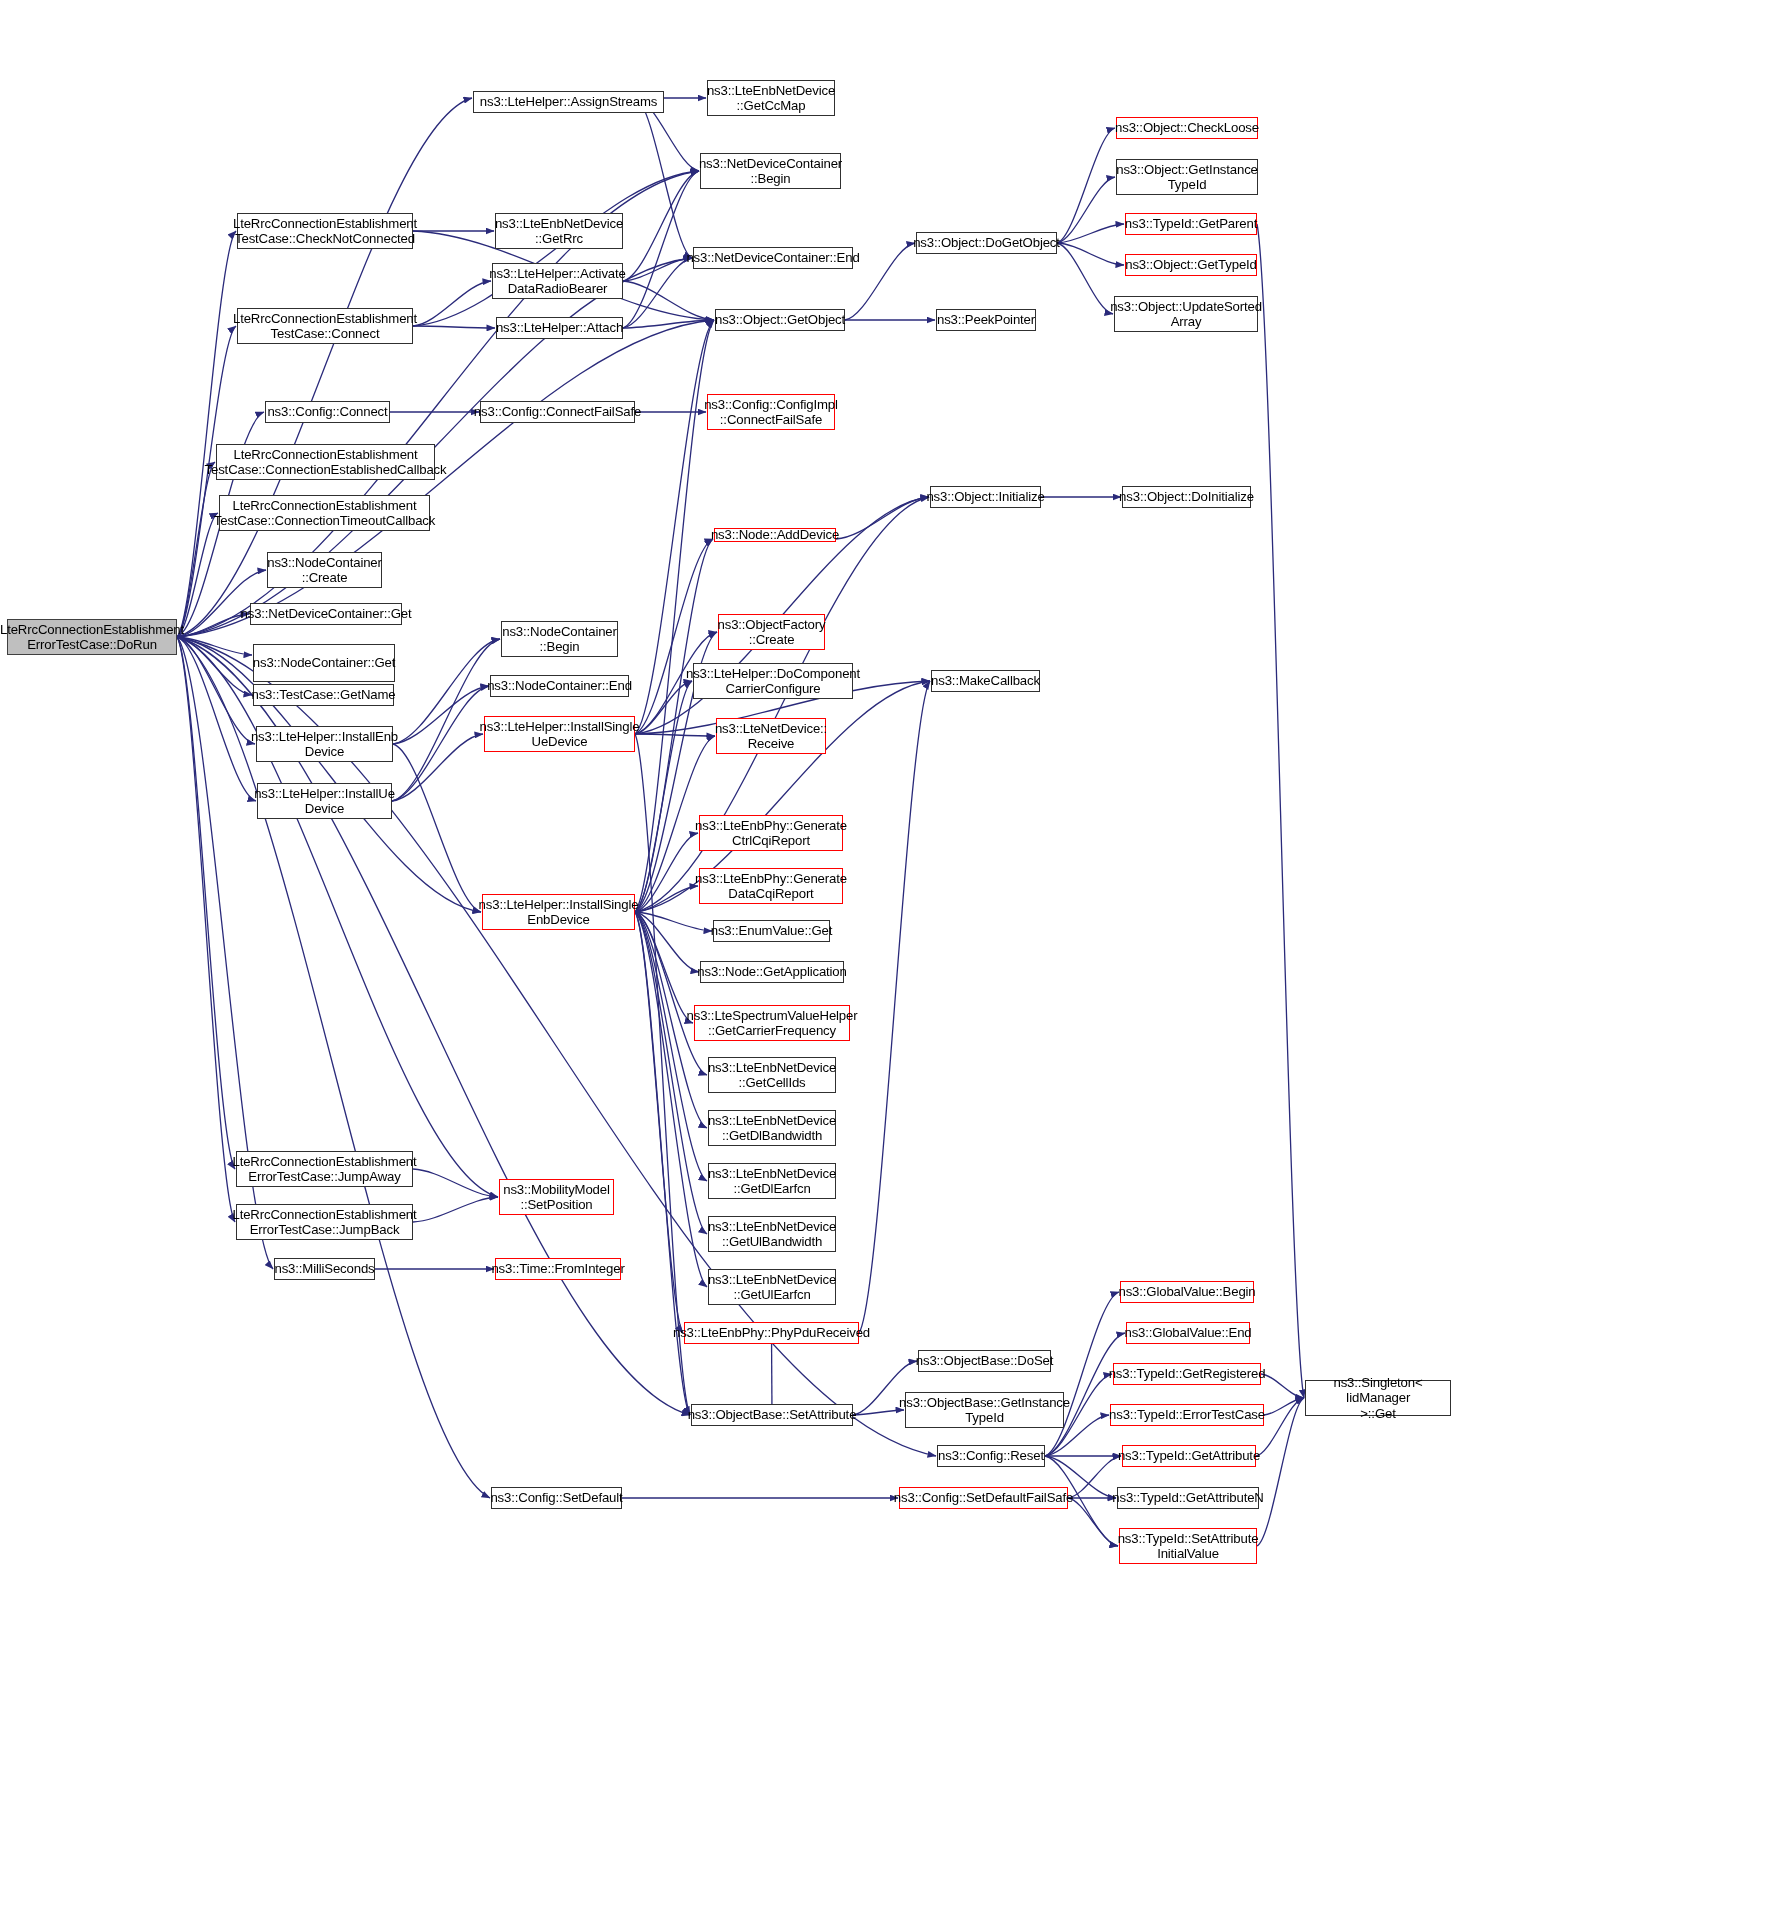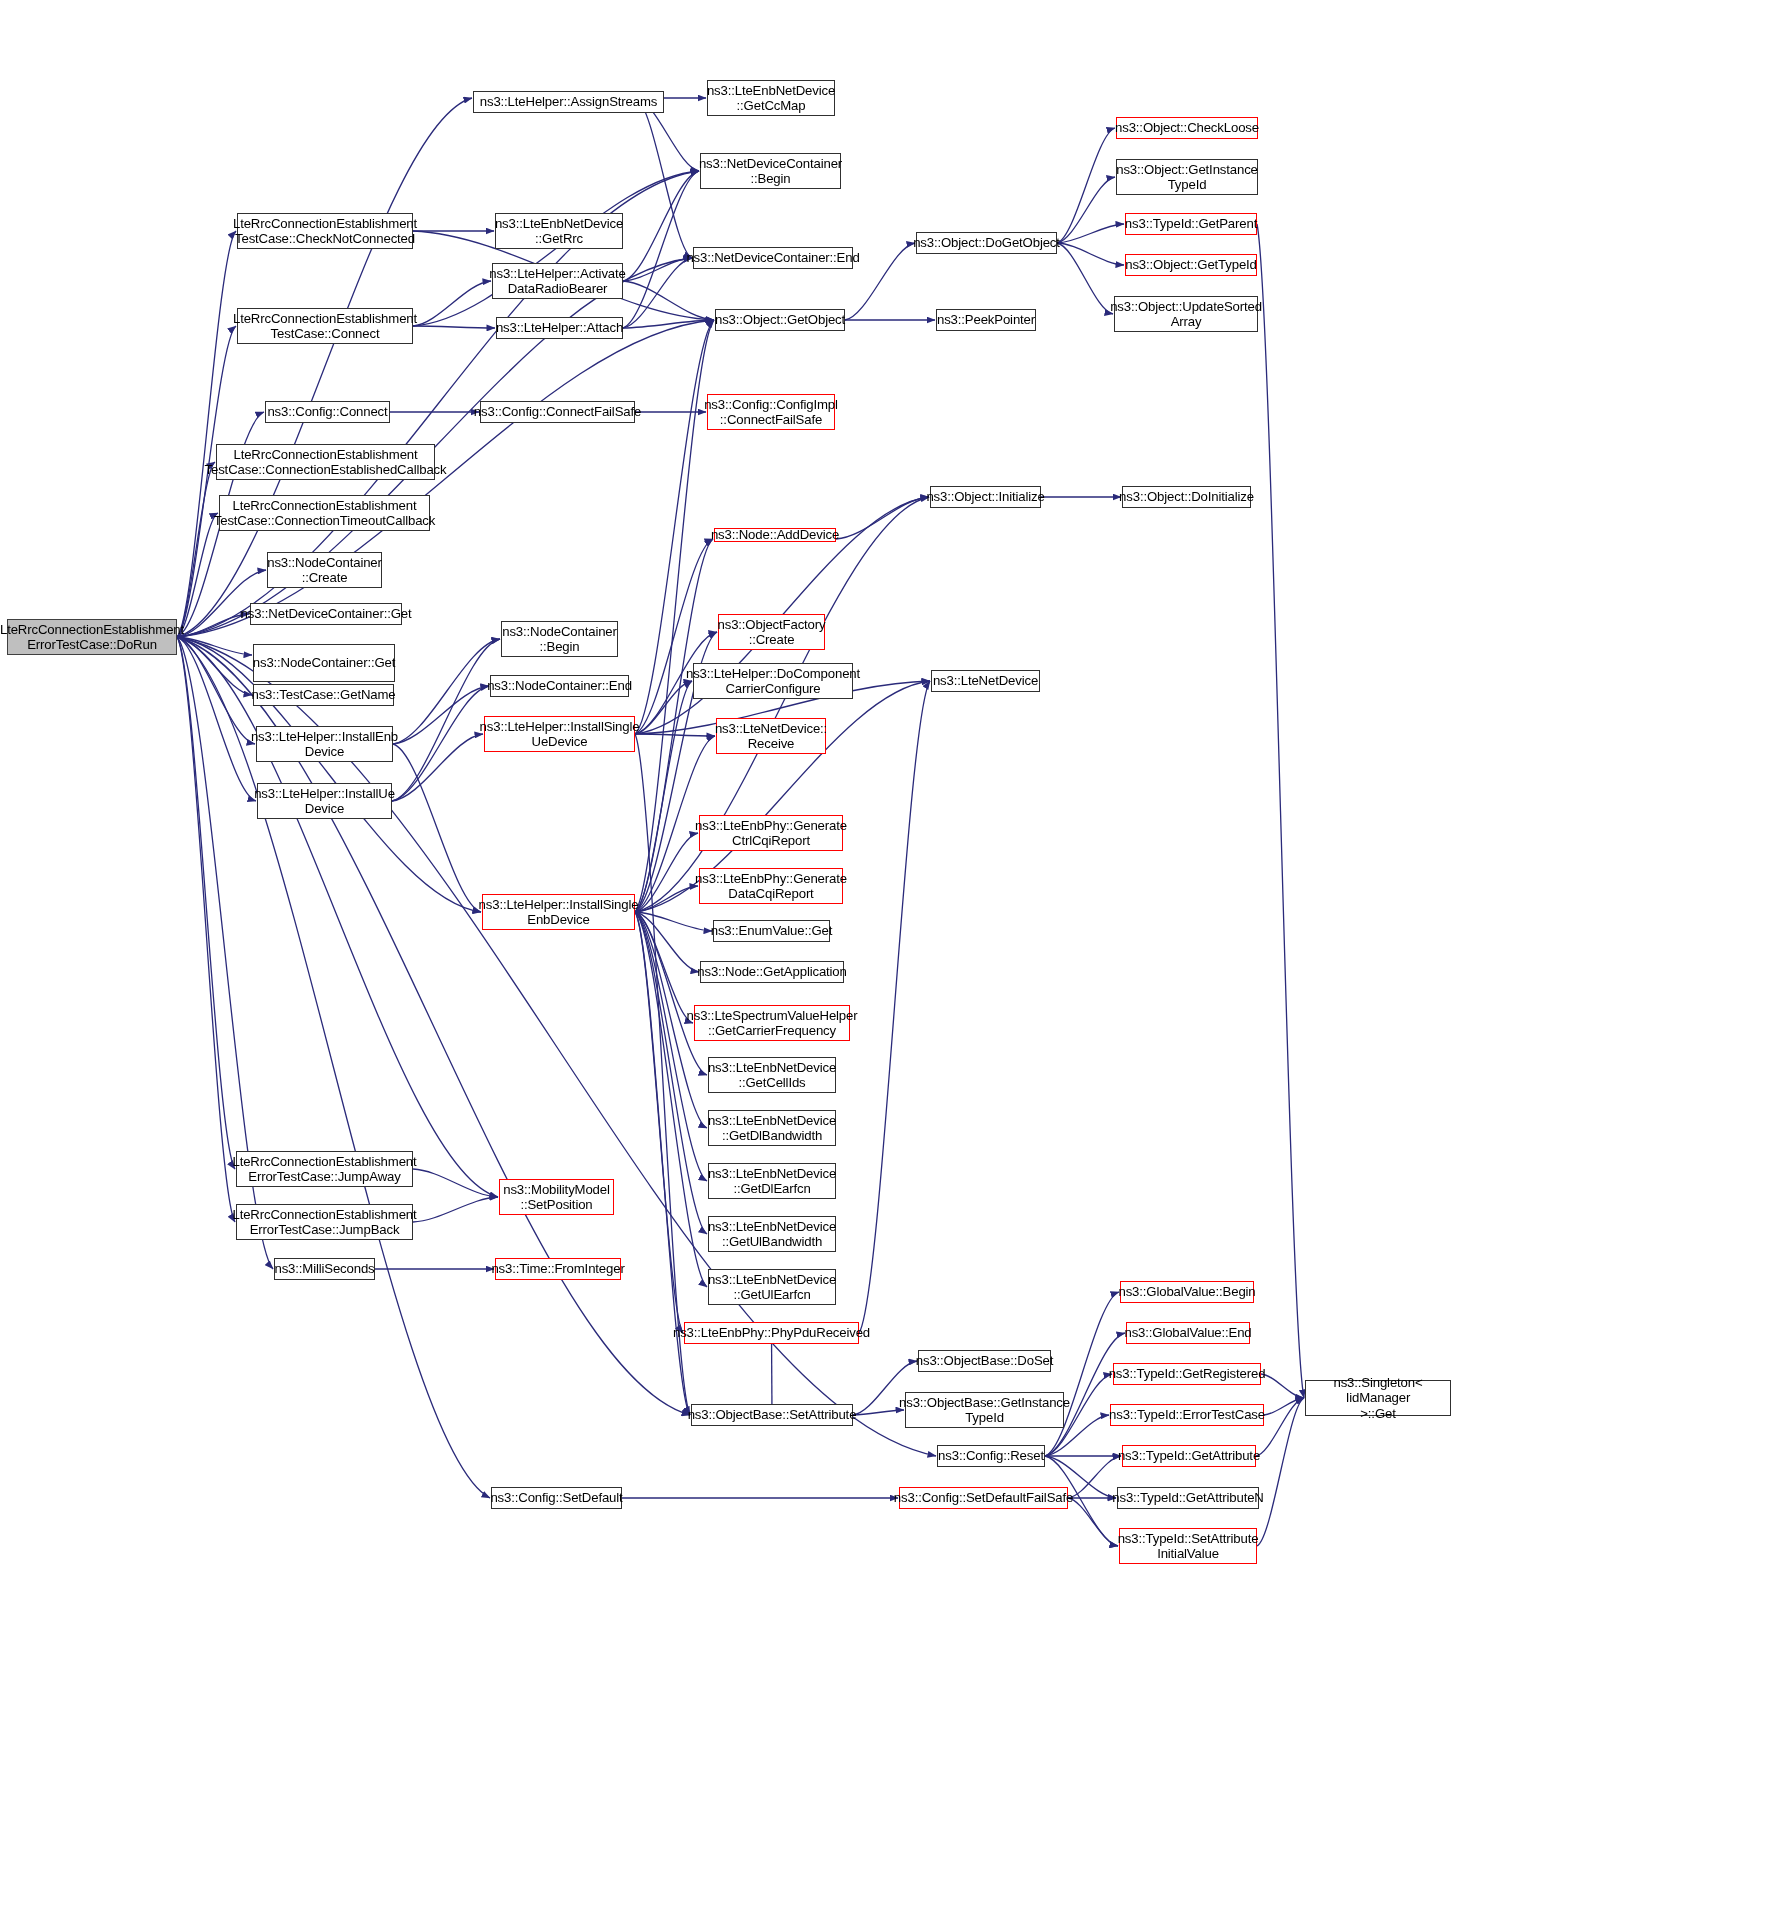--- a/index.html
+++ b/index.html
@@ -198,21 +198,21 @@
       <div class="node" style="left: 267px; top: 552px; width: 115px; height: 36px;">ns3::NodeContainer
 ::Create</div>
       <div class="node" style="left: 250px; top: 603px; width: 152px; height: 22px;">ns3::NetDeviceContainer::Get</div>
       <div class="node red" style="left: 718px; top: 614px; width: 107px; height: 36px;">ns3::ObjectFactory
 ::Create</div>
       <div class="node" style="left: 253px; top: 644px; width: 142px; height: 38px;">ns3::NodeContainer::Get</div>
       <div class="node" style="left: 501px; top: 621px; width: 117px; height: 36px;">ns3::NodeContainer
 ::Begin</div>
       <div class="node" style="left: 693px; top: 663px; width: 160px; height: 36px;">ns3::LteHelper::DoComponent
 CarrierConfigure</div>
-      <div class="node" style="left: 931px; top: 670px; width: 109px; height: 22px;">ns3::LteNetDevice</div>
+      <div class="node" style="left: 931px; top: 670px; width: 109px; height: 22px;">ns3::MakeCallback</div>
       <div class="node" style="left: 253px; top: 684px; width: 141px; height: 22px;">ns3::TestCase::GetName</div>
       <div class="node" style="left: 490px; top: 675px; width: 139px; height: 22px;">ns3::NodeContainer::End</div>
       <div class="node red" style="left: 484px; top: 716px; width: 151px; height: 36px;">ns3::LteHelper::InstallSingle
 UeDevice</div>
       <div class="node red" style="left: 716px; top: 718px; width: 110px; height: 36px;">ns3::LteNetDevice::
 Receive</div>
       <div class="node" style="left: 256px; top: 726px; width: 137px; height: 36px;">ns3::LteHelper::InstallEnb
 Device</div>
       <div class="node" style="left: 257px; top: 783px; width: 135px; height: 36px;">ns3::LteHelper::InstallUe
 Device</div>

